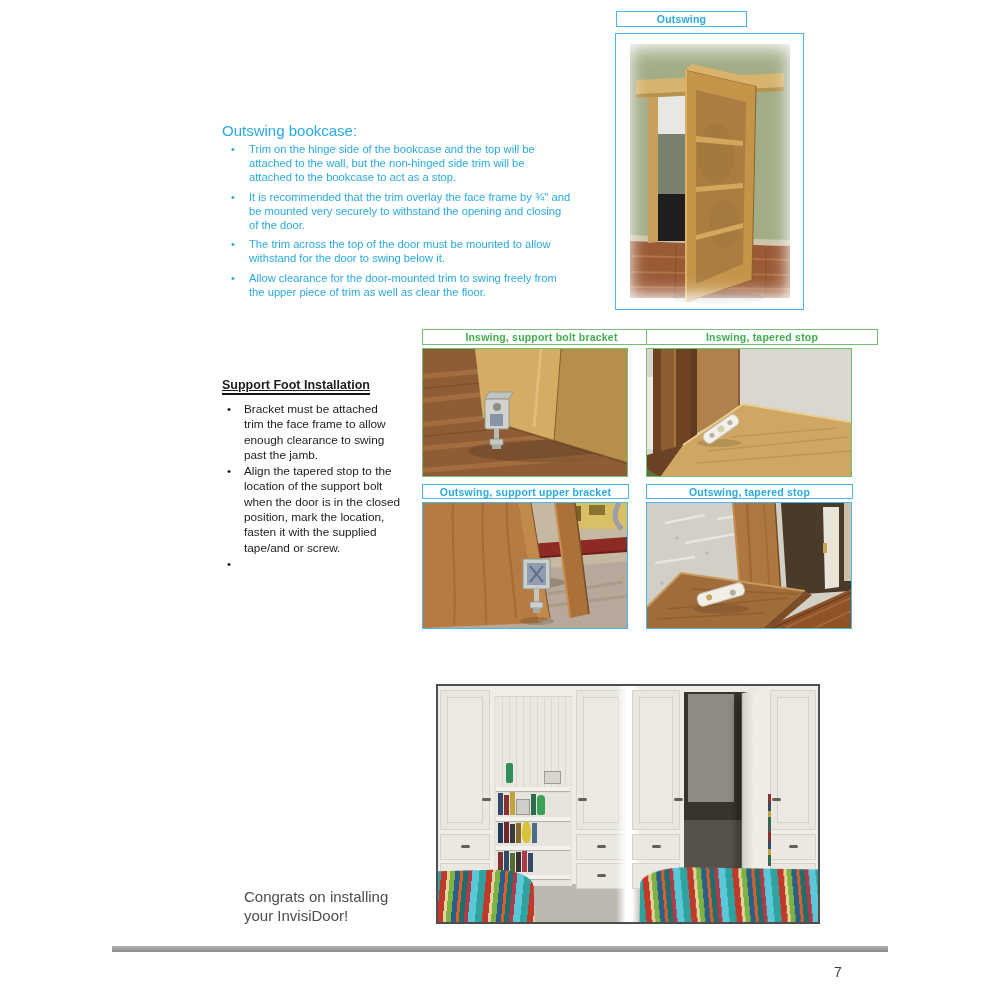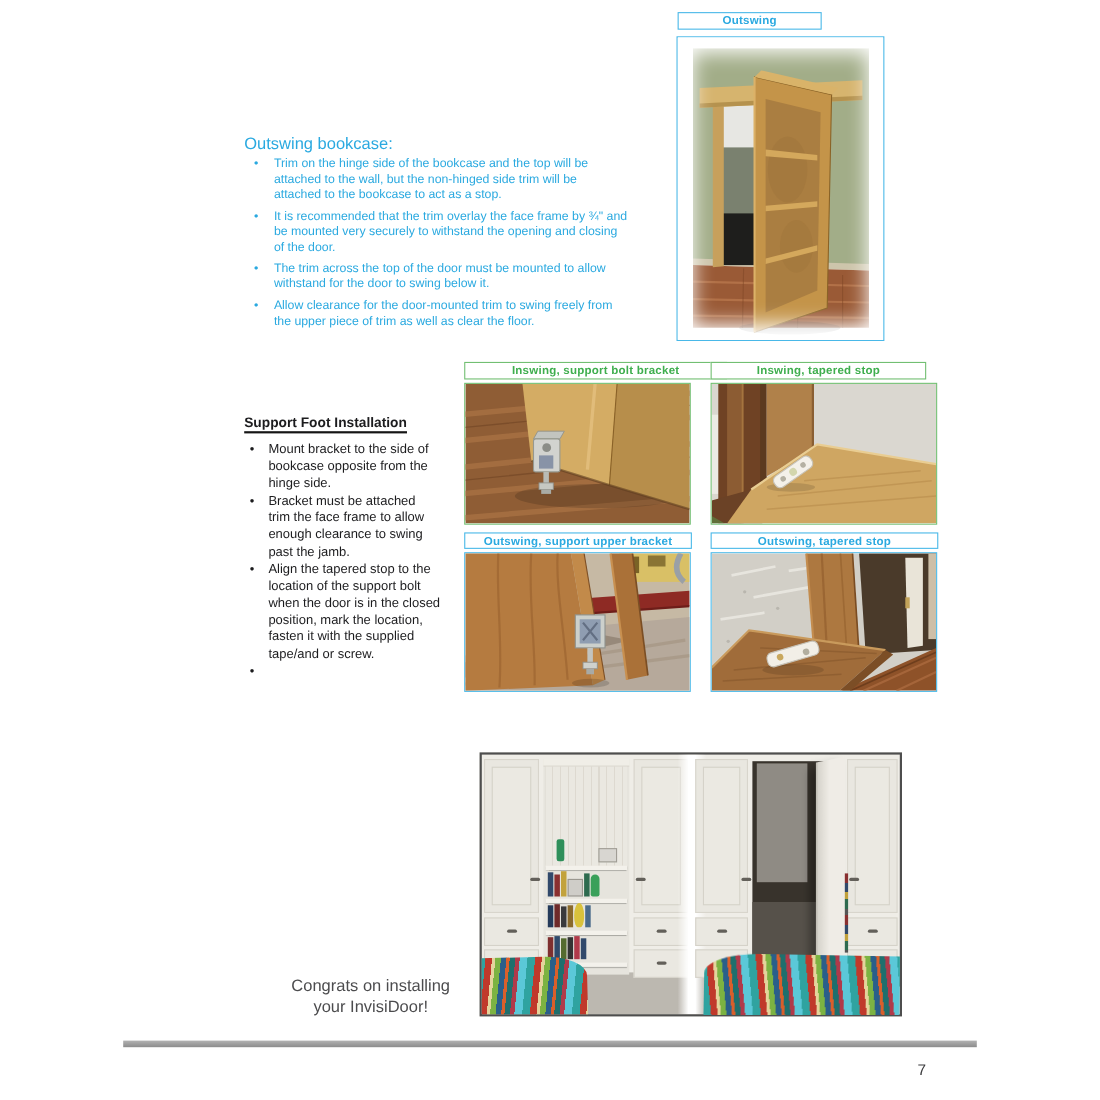--- a/index.html
+++ b/index.html
@@ -25,26 +25,26 @@
   .blist{margin:0;padding:0;list-style:none;}
   .blist li{display:flex;}
   .cyanblock .blist li{margin-bottom:5px;font-size:11.2px;line-height:14.2px;}
   .cyanblock .dot{flex:0 0 27px;padding-left:9px;box-sizing:border-box;}
   .dot::before{content:"\2022";}
   .pre{white-space:pre-line;}
 
   
   .supportblock{position:absolute;left:222px;top:375px;width:200px;color:#1c1c1e;}
   .supportblock h3{font-size:12.5px;margin:0 0 7px 0;display:inline-block;
-                   border-bottom:2.5px solid #161616;padding-bottom:1px;}
+                   border-bottom:2.5px solid #161616;padding-bottom:1px;text-decoration:underline;}
   .supportblock .blist li{margin-bottom:1px;font-size:11.8px;line-height:15.3px;}
   .supportblock .dot{flex:0 0 22px;padding-left:5px;box-sizing:border-box;}
 
   
-  .congrats{position:absolute;left:244px;top:888px;width:186px;text-align:center;
+  .congrats{position:absolute;left:244px;top:888px;width:186px;text-align:left;
             font-size:15px;line-height:18.5px;color:#4c4c4e;}
 
   
   .footerbar{position:absolute;left:112px;top:946px;width:776px;height:6px;
              background:linear-gradient(180deg,#b2b2b2,#8c8c8c);}
   .pagenum{position:absolute;left:826px;top:964px;width:24px;text-align:center;
            font-size:14px;color:#3c3c3e;}
 
   
   .closet{position:absolute;left:436px;top:684px;width:384px;height:240px;
@@ -149,26 +149,20 @@
 the upper piece of trim as well as clear the floor.</span>
         </li>
     </ul>
   </div>
 
   <div class="supportblock">
     <h3>Support Foot Installation</h3>
     <ul class="blist">
       <li>
           <span class="dot"></span>
-          <span class="pre">Mount bracket to the side of
-bookcase opposite from the
-hinge side.</span>
-        </li>
-      <li>
-          <span class="dot"></span>
           <span class="pre">Bracket must be attached
 trim the face frame to allow
 enough clearance to swing
 past the jamb.</span>
         </li>
       <li>
           <span class="dot"></span>
           <span class="pre">Align the tapered stop to the
 location of the support bolt
 when the door is in the closed
@@ -178,21 +172,21 @@
         </li>
       <li>
           <span class="dot"></span>
         </li>
     </ul>
   </div>
 
   <div class="labelbox lb-green" style="left:422px;top:329px;width:239px;height:16px;">
     <span>Inswing, support bolt bracket</span>
   </div>
-  <div class="labelbox lb-green" style="left:646px;top:329px;width:196px;height:16px;">
+  <div class="labelbox lb-green" style="left:646px;top:329px;width:232px;height:16px;">
     <span>Inswing, tapered stop</span>
   </div>
 
   <div class="pframe pf-green" style="left:422px;top:348px;width:206px;height:129px;">
     <svg width="204" height="127" viewBox="0 0 204 127">
       <rect width="204" height="127" fill="#8f5d35"></rect>
       <path d="M-5,28 L210,8 M-5,52 L210,30 M-5,76 L210,54 M-5,100 L210,80 M-5,122 L210,104" stroke="#a77244" stroke-width="5" fill="none" opacity=".8"></path>
       <path d="M-5,40 L210,19 M-5,88 L210,66" stroke="#744726" stroke-width="1.2" fill="none" opacity=".7"></path>
       <ellipse cx="120" cy="102" rx="75" ry="11" fill="#000" opacity=".15"></ellipse>
       <g>

